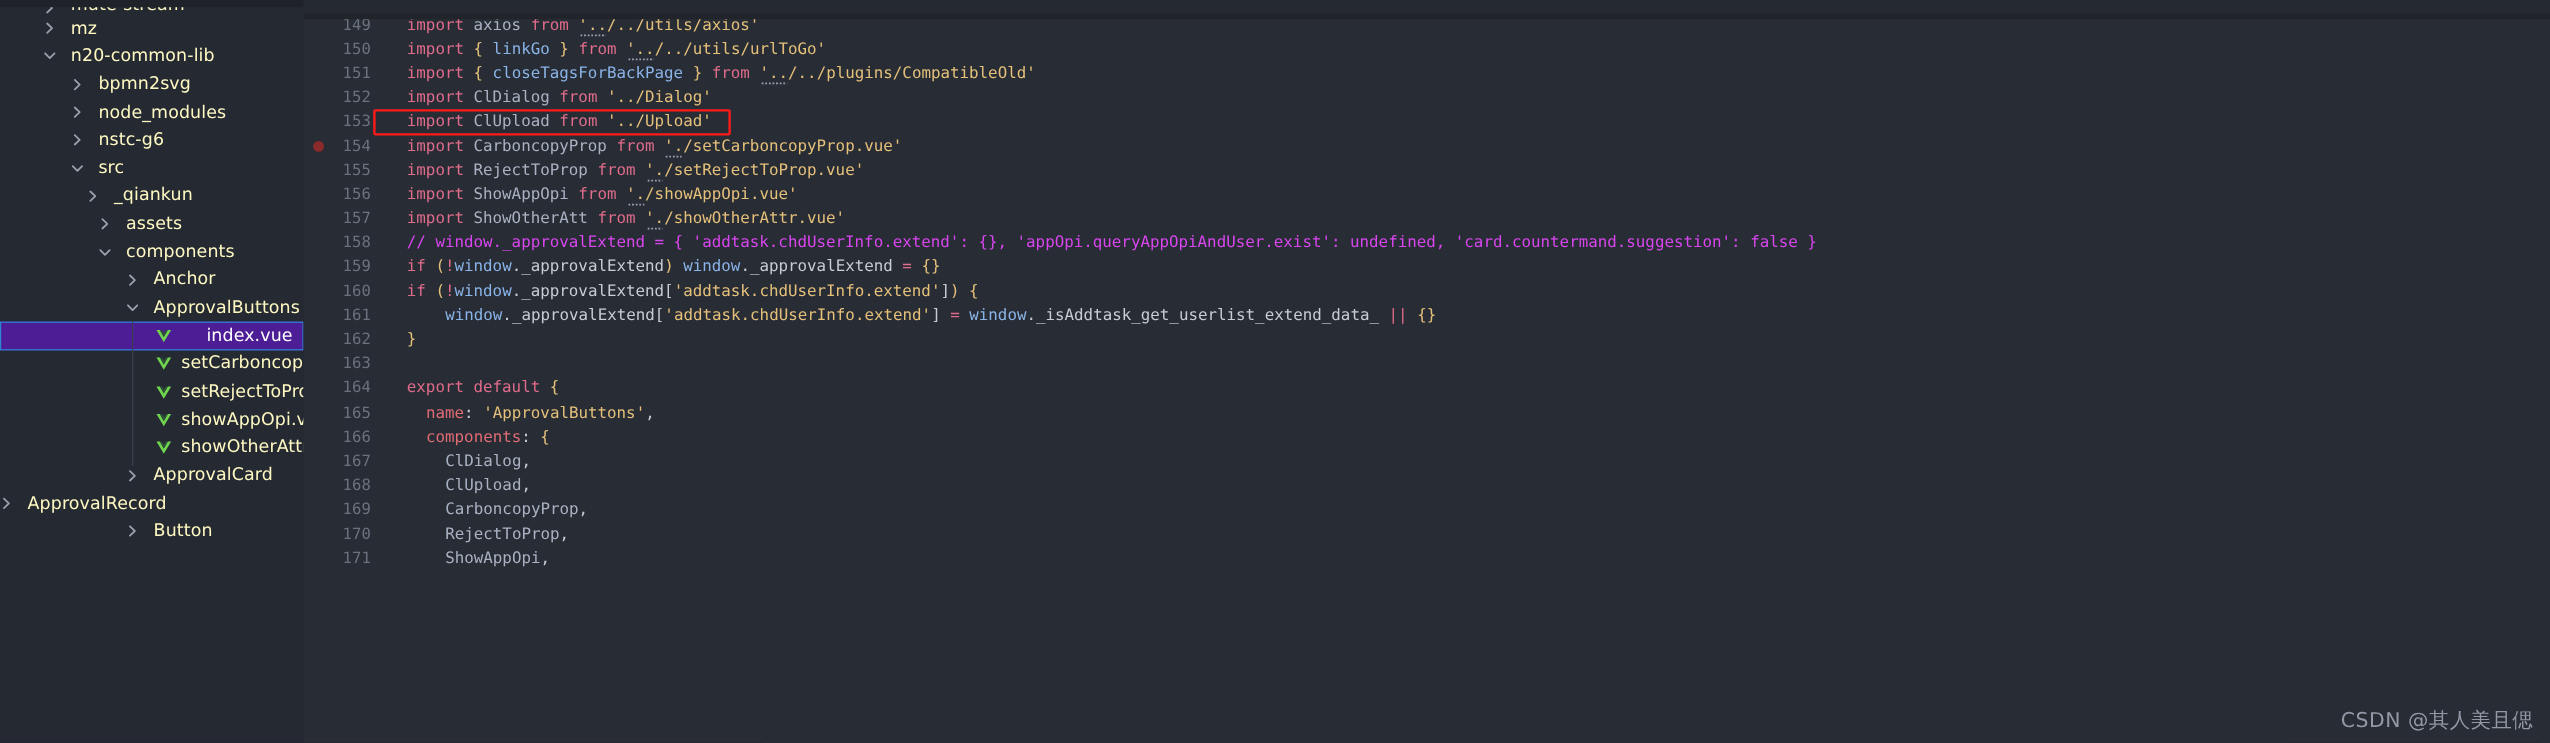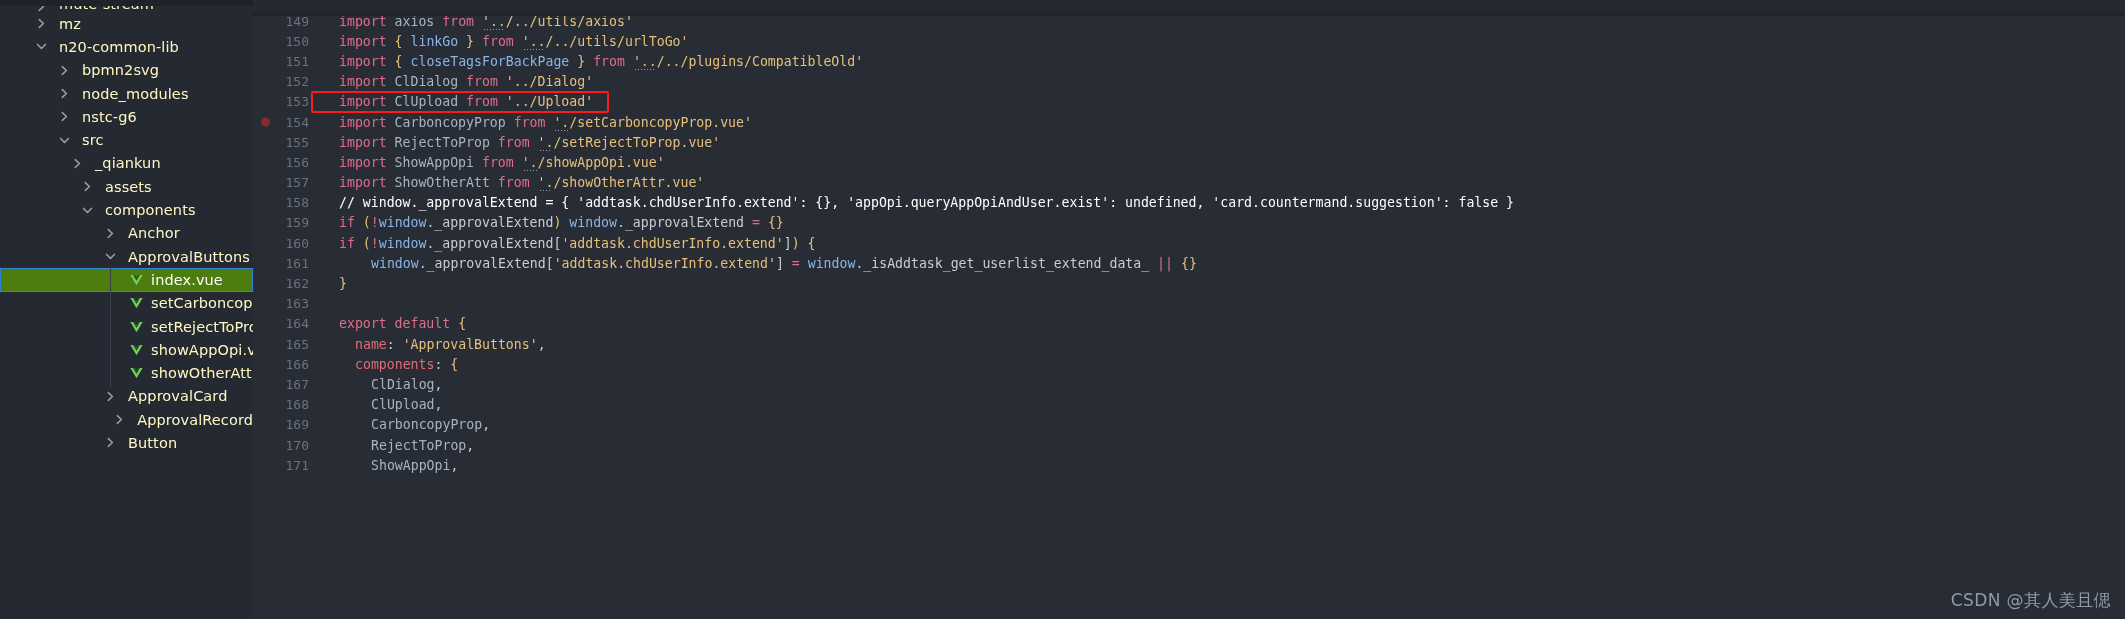--- a/index.html
+++ b/index.html
@@ -31,24 +31,25 @@
     display: flex;
     align-items: center;
     position: relative;
     font-family: "DejaVu Sans", sans-serif;
     font-size: 14.5px;
     color: #fef9c3;
     white-space: nowrap;
     cursor: pointer;
   }
   .tree-row.selected {
-    background: #4d7c0f;
+    background: #4c1d95;
     outline: 1.5px solid #2f86d4;
     outline-offset: -1.5px;
     color: #ffffff;
+    gap: 21px;
   }
   .tree-row.selected .tree-label { color: #ffffff; }
   .chev {
     width: 17px;
     flex: 0 0 17px;
     display: inline-block;
     position: relative;
     color: #8d94a3;
   }
   .chev svg { display: block; }
@@ -116,21 +117,21 @@
     flex: 1 1 auto;
     position: relative;
   }
 
   
   .t-kw      { color: #e06c8b; }   
   .t-id      { color: #a9b2c3; }   
   .t-str     { color: #e5c07b; }
   .t-brace-y { color: #e5c07b; }
   .t-var     { color: #8ab4e8; }
-  .t-comment { color: #ffffff; }
+  .t-comment { color: #d946ef; }
   .t-white   { color: #c8ccd4; }
   .t-red     { color: #e06c75; }
 
   
   .redbox {
     position: absolute;
     border: 2.5px solid #ff1a1a;
     border-radius: 2px;
     pointer-events: none;
   }
@@ -329,21 +330,21 @@
           <span class="tree-label">showOtherAttr.vue</span>
         </div>
         <div class="tree-row" style="padding-left: 105px;">
           <span class="chev">
             <svg width="11" height="11" viewBox="0 0 11 11">
               <path d="M3.3 1.6 L7.4 5.5 L3.3 9.4" fill="none" stroke="#9aa1ad" stroke-width="1.5" stroke-linecap="round" stroke-linejoin="round"></path>
             </svg>
           </span>
           <span class="tree-label">ApprovalCard</span>
         </div>
-        <div class="tree-row" style="padding-left: 105px; justify-content: flex-end;">
+        <div class="tree-row" style="">
           <span class="chev">
             <svg width="11" height="11" viewBox="0 0 11 11">
               <path d="M3.3 1.6 L7.4 5.5 L3.3 9.4" fill="none" stroke="#9aa1ad" stroke-width="1.5" stroke-linecap="round" stroke-linejoin="round"></path>
             </svg>
           </span>
           <span class="tree-label">ApprovalRecord</span>
         </div>
         <div class="tree-row" style="padding-left: 105px;">
           <span class="chev">
             <svg width="11" height="11" viewBox="0 0 11 11">

